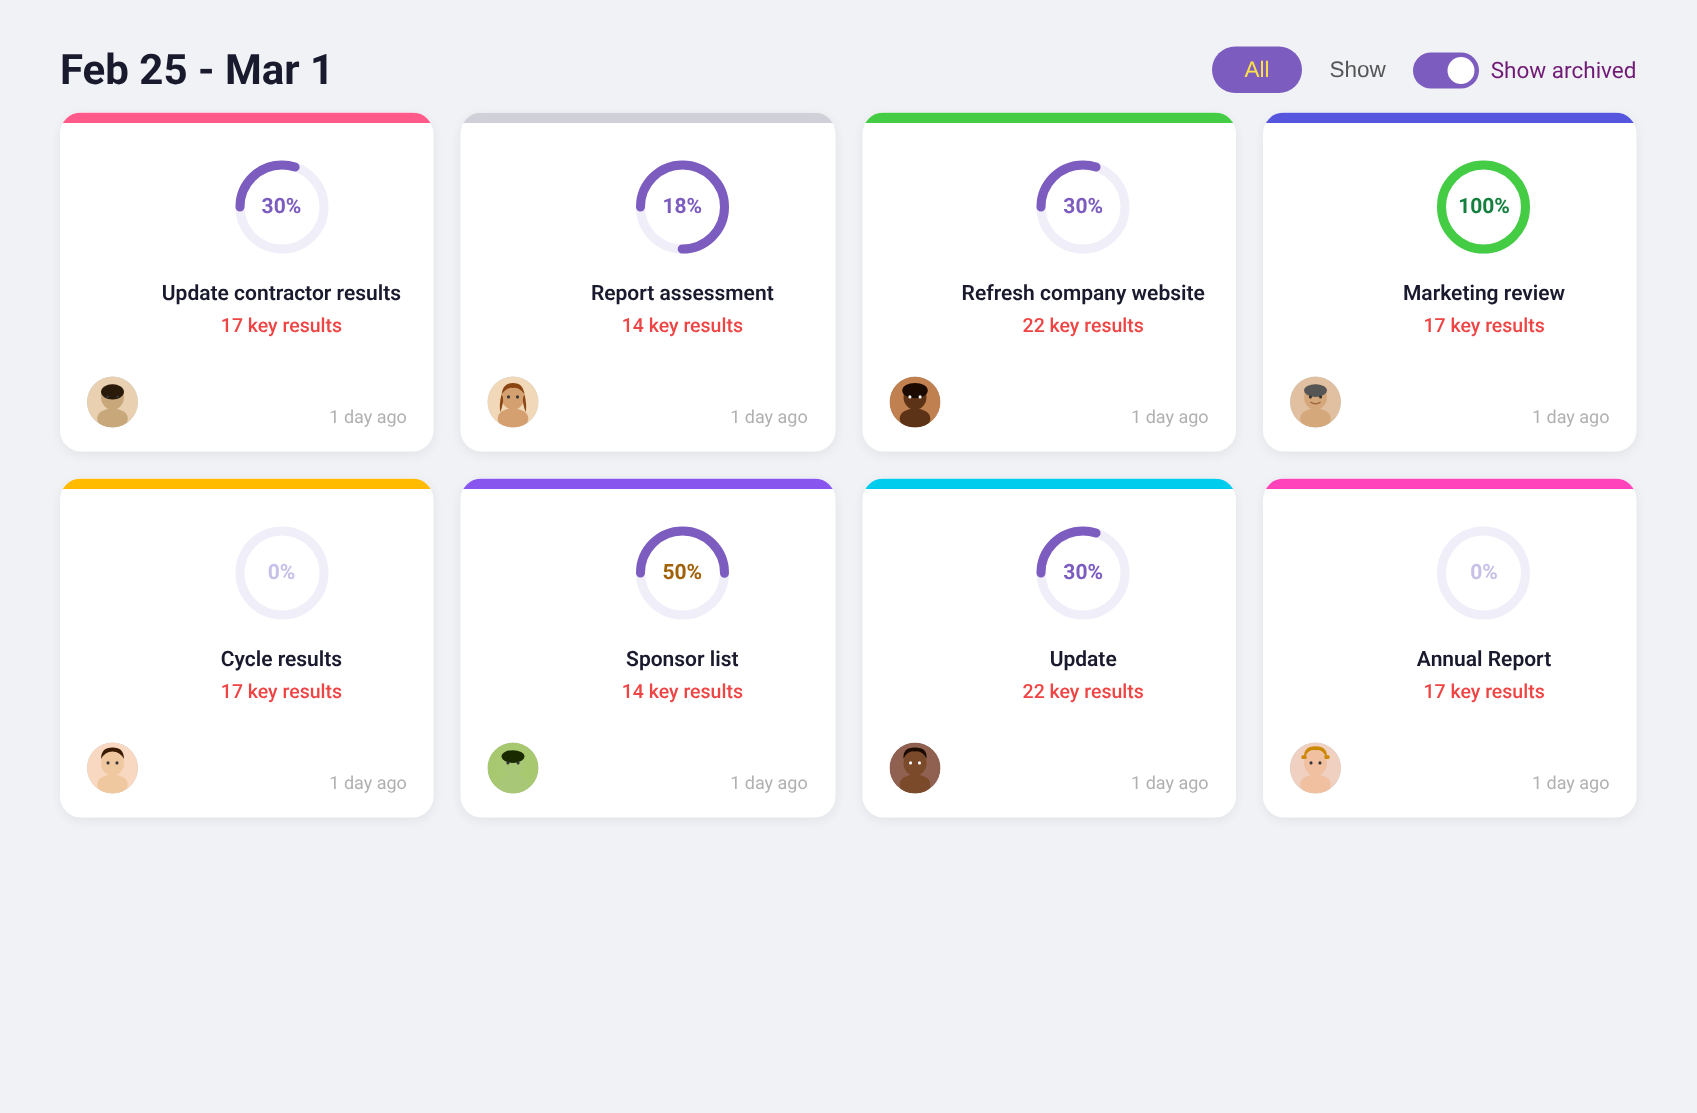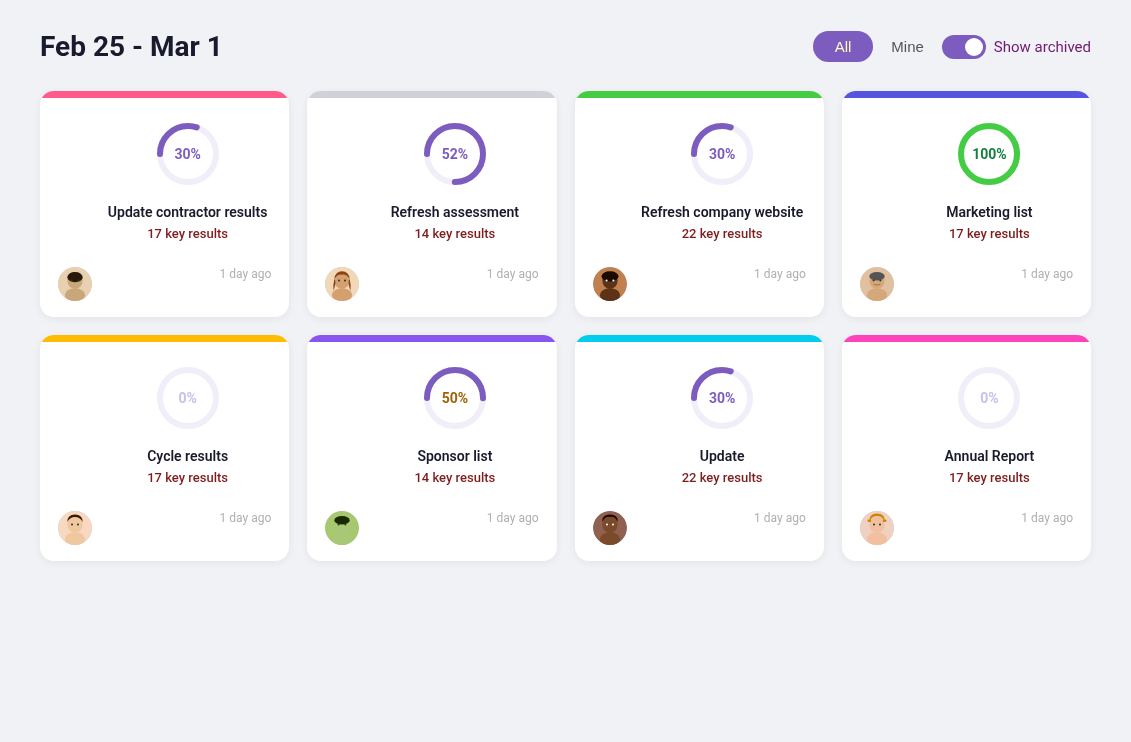--- a/index.html
+++ b/index.html
@@ -6,35 +6,35 @@
     body {
       font-family: -apple-system, BlinkMacSystemFont, 'Segoe UI', Roboto, sans-serif;
       background: #f0f2f5;
       min-height: 742px;
       padding: 30px 40px;
     }
     .header {
       display: flex;
       align-items: center;
       justify-content: space-between;
-      margin-bottom: 28px;
+      margin-bottom: 12px;
     }
     .header-title {
       font-size: 28px;
       font-weight: 700;
       color: #1a1a2e;
     }
     .header-controls {
       display: flex;
       align-items: center;
       gap: 18px;
     }
     .btn-all {
       background: #7c5cbf;
-      color: #fef9c3;
+      color: #fde047;
       border: none;
       border-radius: 20px;
       padding: 7px 22px;
       font-size: 15px;
       font-weight: 500;
       cursor: pointer;
     }
     .btn-mine {
       background: transparent;
       border: none;
@@ -93,21 +93,21 @@
     .card-body {
       padding: 20px 18px 16px;
       display: flex;
       flex-direction: column;
       align-items: center;
       flex: 1;
       margin-left: 46px;
     }
     .card-footer {
       display: flex;
-      align-items: flex-start;
+      align-items: flex-end;
       justify-content: space-between;
       padding: 10px 18px 16px;
     }
     .progress-circle {
       position: relative;
       width: 72px;
       height: 72px;
       margin-bottom: 14px;
     }
     .progress-circle svg {
@@ -137,21 +137,21 @@
     }
     .card-title {
       font-size: 14px;
       font-weight: 600;
       color: #1a1a2e;
       text-align: center;
       margin-bottom: 6px;
     }
     .card-key-results {
       font-size: 13px;
-      color: #7f1d1d;
+      color: #ef4444;
       font-weight: 500;
       cursor: pointer;
     }
     .avatar {
       width: 34px;
       height: 34px;
       border-radius: 50%;
       background: #ccc;
       overflow: hidden;
       display: flex;
@@ -167,21 +167,21 @@
       color: #b0b0b0;
     }
   </style>
 </head>
 <body>
 
 <div class="header">
   <h1 class="header-title">Feb 25 - Mar 1</h1>
   <div class="header-controls">
     <button class="btn-all">All</button>
-    <button class="btn-mine">Mine</button>
+    <button class="btn-mine">Show</button>
     <div class="toggle-container">
       <div class="toggle-switch"></div>
       <span class="toggle-label">Show archived</span>
     </div>
   </div>
 </div>
 
 <div class="grid" id="cards-grid">
 <div class="card">
       <div class="card-top-bar" style="background:#ff5a8a"></div>
@@ -211,23 +211,23 @@
       </div>
     </div>
     <div class="card">
       <div class="card-top-bar" style="background:#d0d0d8"></div>
       <div class="card-body">
         <div class="progress-circle">
           <svg viewBox="0 0 72 72">
             <circle class="track" cx="36" cy="36" r="28"></circle>
             <circle class="fill" cx="36" cy="36" r="28" stroke="#7c5cbf" stroke-dasharray="175.92918860102841" stroke-dashoffset="43.9822971502571" transform="rotate(-90 36 36)" style="transform-origin: 36px 36px; transform: rotate(-90deg);"></circle>
           </svg>
-          <span class="label" style="color:#7c5cbf">52%</span>
-        </div>
-        <div class="card-title">Refresh assessment</div>
+          <span class="label" style="color:#7c5cbf">18%</span>
+        </div>
+        <div class="card-title">Report assessment</div>
         <div class="card-key-results">14 key results</div>
       </div>
       <div class="card-footer">
         <div class="avatar">
           <svg viewBox="0 0 40 40" xmlns="http://www.w3.org/2000/svg">
         <circle cx="20" cy="20" r="20" fill="#f0d8b8"></circle>
         <ellipse cx="20" cy="16" rx="9" ry="10" fill="#d4a070"></ellipse>
         <path d="M11 14 Q12 5 20 5 Q28 5 29 14 Q25 8 20 9 Q15 8 11 14z" fill="#8B4513"></path>
         <path d="M11 14 Q9 22 10 28 Q13 20 12 16z" fill="#8B4513"></path>
         <path d="M29 14 Q31 22 30 28 Q27 20 28 16z" fill="#8B4513"></path>
@@ -269,21 +269,21 @@
     <div class="card">
       <div class="card-top-bar" style="background:#5555dd"></div>
       <div class="card-body">
         <div class="progress-circle">
           <svg viewBox="0 0 72 72">
             <circle class="track" cx="36" cy="36" r="28"></circle>
             <circle class="fill" cx="36" cy="36" r="28" stroke="#44cc44" stroke-dasharray="175.92918860102841" stroke-dashoffset="0" transform="rotate(-90 36 36)" style="transform-origin: 36px 36px; transform: rotate(-90deg);"></circle>
           </svg>
           <span class="label" style="color:#15803d">100%</span>
         </div>
-        <div class="card-title">Marketing list</div>
+        <div class="card-title">Marketing review</div>
         <div class="card-key-results">17 key results</div>
       </div>
       <div class="card-footer">
         <div class="avatar">
           <svg viewBox="0 0 40 40" xmlns="http://www.w3.org/2000/svg">
         <circle cx="20" cy="20" r="20" fill="#e0c0a0"></circle>
         <ellipse cx="20" cy="16" rx="9" ry="10" fill="#d4a87a"></ellipse>
         <ellipse cx="20" cy="11" rx="9" ry="5" fill="#555"></ellipse>
         <ellipse cx="20" cy="33" rx="12" ry="8" fill="#d4a87a"></ellipse>
         <circle cx="16" cy="16" r="1.2" fill="#333"></circle>

